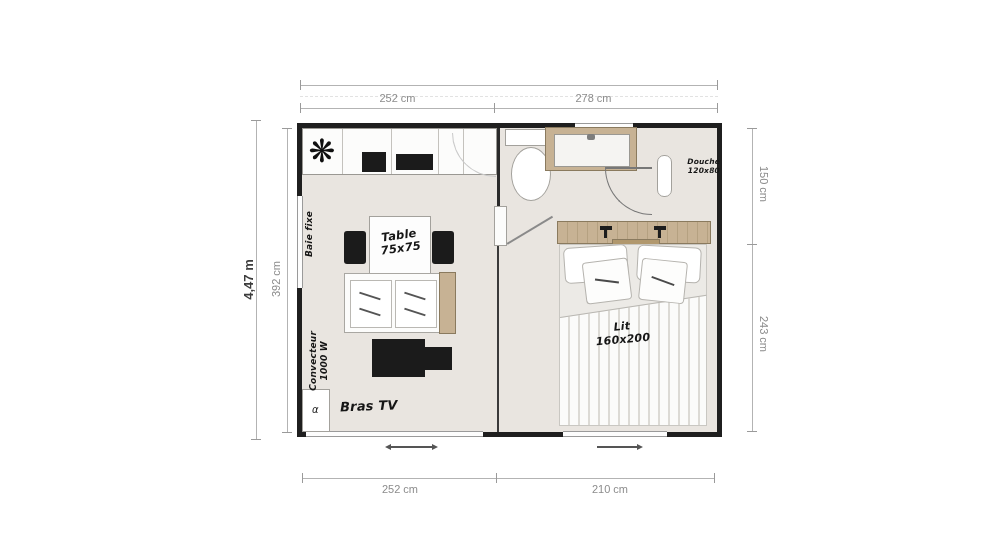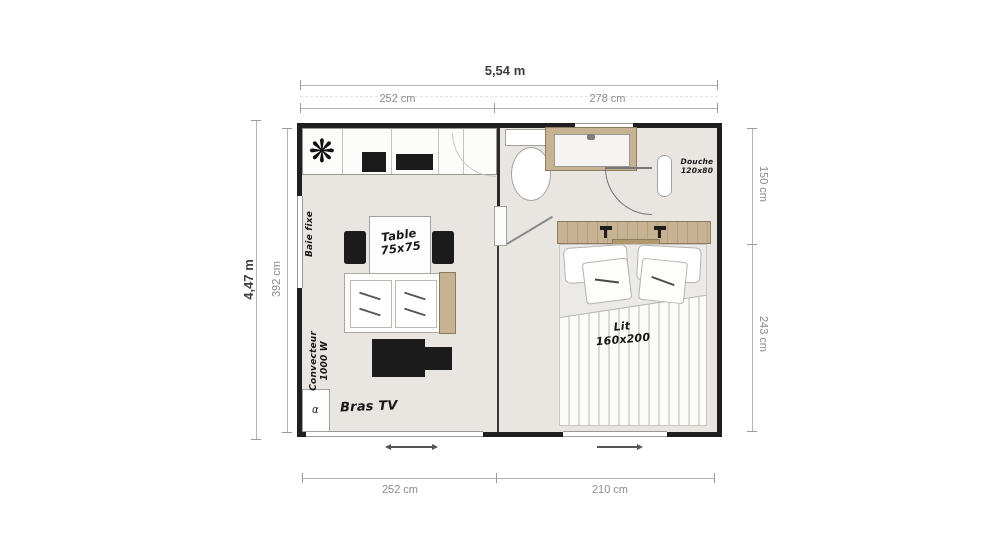--- a/index.html
+++ b/index.html
@@ -43,28 +43,27 @@
   .arrowline{position:absolute;height:1.5px;background:#555;}
   .ah{position:absolute;width:0;height:0;border-top:3px solid transparent;border-bottom:3px solid transparent;}
   .ah-l{border-right:6px solid #555;}
   .ah-r{border-left:6px solid #555;}
 </style>
 </head>
 <body>
 
 <div id="canvas">
 
-  <div class="dim-strong" style="left:420px;top:63px;width:170px;">5,54 m</div>
   <div class="dim-line-h" style="left:300px;top:85px;width:418px;"></div>
   <div class="tick-v" style="left:300px;top:80px;"></div>
   <div class="tick-v" style="left:717px;top:80px;"></div>
   <div class="dashed" style="left:300px;top:96px;width:418px;"></div>
 
   <div class="dim-label" style="left:330px;top:92px;width:135px;">252 cm</div>
-  <div class="dim-label" style="left:530px;top:92px;width:155px;">278 cm</div>
+  <div class="dim-label" style="left:516px;top:92px;width:155px;">278 cm</div>
   <div class="dim-line-h" style="left:300px;top:108px;width:418px;"></div>
   <div class="tick-v" style="left:300px;top:103px;"></div>
   <div class="tick-v" style="left:494px;top:103px;"></div>
   <div class="tick-v" style="left:717px;top:103px;"></div>
 
   <div class="dim-line-h" style="left:302px;top:478px;width:413px;"></div>
   <div class="tick-v" style="left:302px;top:473px;"></div>
   <div class="tick-v" style="left:496px;top:473px;"></div>
   <div class="tick-v" style="left:714px;top:473px;"></div>
   <div class="dim-label" style="left:335px;top:483px;width:130px;">252 cm</div>
@@ -156,21 +155,21 @@
 
   <div class="wood" style="left:545px;top:127px;width:92px;height:44px;">
     <div style="position:absolute;left:8px;top:6px;width:74px;height:31px;background:#f5f4f2;border:1px solid #9a9893;"></div>
     <div style="position:absolute;left:41px;top:6px;width:8px;height:6px;background:#7d7d7d;border-radius:2px;"></div>
   </div>
 
   <div class="thinline" style="left:605px;top:167px;width:47px;height:1.5px;"></div>
   <div class="arc-bl" style="left:605px;top:168px;width:47px;height:47px;"></div>
 
   <div class="white-box" style="left:657px;top:155px;width:15px;height:42px;background:#fff;border-radius:7px;"></div>
-  <div class="hand pre" style="left:674px;top:157px;width:46px;font-size:7.5px;line-height:1.2;text-align:center;">Douche
+  <div class="hand pre" style="left:674px;top:157px;width:46px;font-size:7.5px;line-height:1.2;text-align:right;">Douche
 120x80</div>
 
   <div class="wood" style="left:557px;top:221px;width:154px;height:23px;background:repeating-linear-gradient(90deg,#c7b294 0 9px,#b5a181 9px 10px);">
     <div style="position:absolute;left:42px;top:4px;width:12px;height:4px;background:#1d1d1d;"></div>
     <div style="position:absolute;left:46px;top:4px;width:3px;height:12px;background:#1d1d1d;"></div>
     <div style="position:absolute;left:96px;top:4px;width:12px;height:4px;background:#1d1d1d;"></div>
     <div style="position:absolute;left:100px;top:4px;width:3px;height:12px;background:#1d1d1d;"></div>
   </div>
   <div class="wood" style="left:612px;top:239px;width:48px;height:15px;background:#b1986e;"></div>
 

